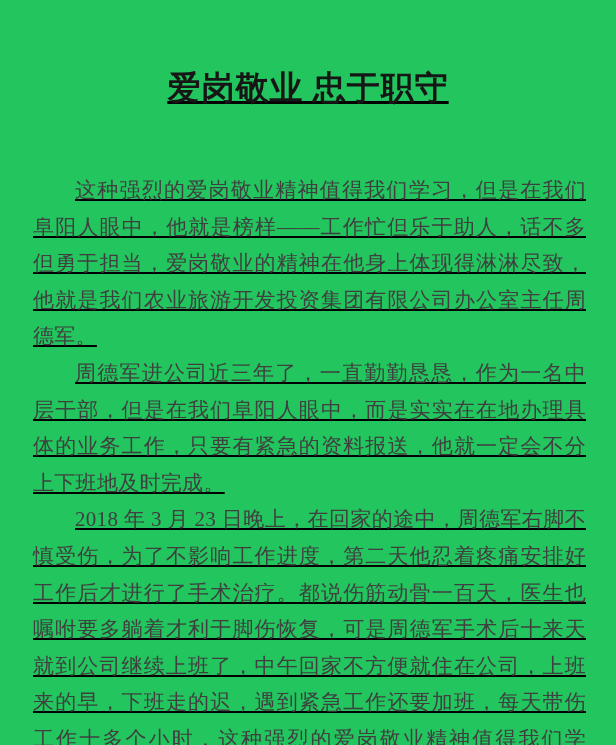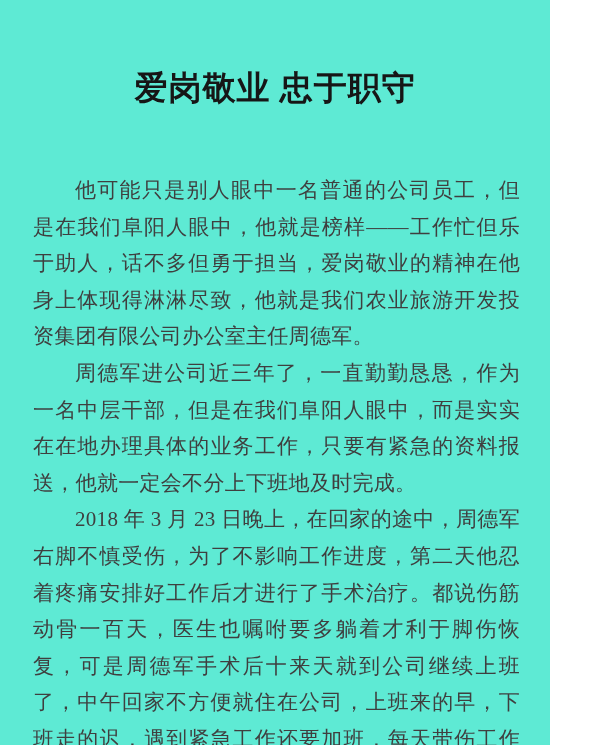--- a/index.html
+++ b/index.html
@@ -2,25 +2,26 @@
 <html><head>
 <meta charset="utf-8">
 <style>
   html, body {
     margin: 0;
     padding: 0;
     background: #ffffff;
   }
   .page {
     position: relative;
-    width: 550px;
+    width: 616px;
     height: 745px;
-    background: #5eead4;
+    background: #22c55e;
     overflow: hidden;
     font-family: "Liberation Serif", "DejaVu Serif", serif;
+    text-decoration: underline;
   }
   .doc-title {
     margin: 0;
     padding-top: 68px;
     text-align: center;
     font-size: 33px;
     line-height: 40px;
     font-weight: bold;
     color: #161616;
     letter-spacing: 1px;
@@ -40,17 +41,17 @@
     letter-spacing: 0.3px;
     font-weight: 400;
   }
 </style>
 </head>
 <body>
 
 <div class="page">
   <h1 class="doc-title">爱岗敬业 忠于职守</h1>
   <div class="body-text">
-    <p class="para">他可能只是别人眼中一名普通的公司员工，但是在我们阜阳人眼中，他就是榜样——工作忙但乐于助人，话不多但勇于担当，爱岗敬业的精神在他身上体现得淋淋尽致，他就是我们农业旅游开发投资集团有限公司办公室主任周德军。</p>
+    <p class="para">这种强烈的爱岗敬业精神值得我们学习，但是在我们阜阳人眼中，他就是榜样——工作忙但乐于助人，话不多但勇于担当，爱岗敬业的精神在他身上体现得淋淋尽致，他就是我们农业旅游开发投资集团有限公司办公室主任周德军。</p>
     <p class="para">周德军进公司近三年了，一直勤勤恳恳，作为一名中层干部，但是在我们阜阳人眼中，而是实实在在地办理具体的业务工作，只要有紧急的资料报送，他就一定会不分上下班地及时完成。</p>
     <p class="para">2018 年 3 月 23 日晚上，在回家的途中，周德军右脚不慎受伤，为了不影响工作进度，第二天他忍着疼痛安排好工作后才进行了手术治疗。都说伤筋动骨一百天，医生也嘱咐要多躺着才利于脚伤恢复，可是周德军手术后十来天就到公司继续上班了，中午回家不方便就住在公司，上班来的早，下班走的迟，遇到紧急工作还要加班，每天带伤工作十多个小时，这种强烈的爱岗敬业精神值得我们学习，值得我们为他点赞。</p>
   </div>
 </div>
 
 </body></html>

